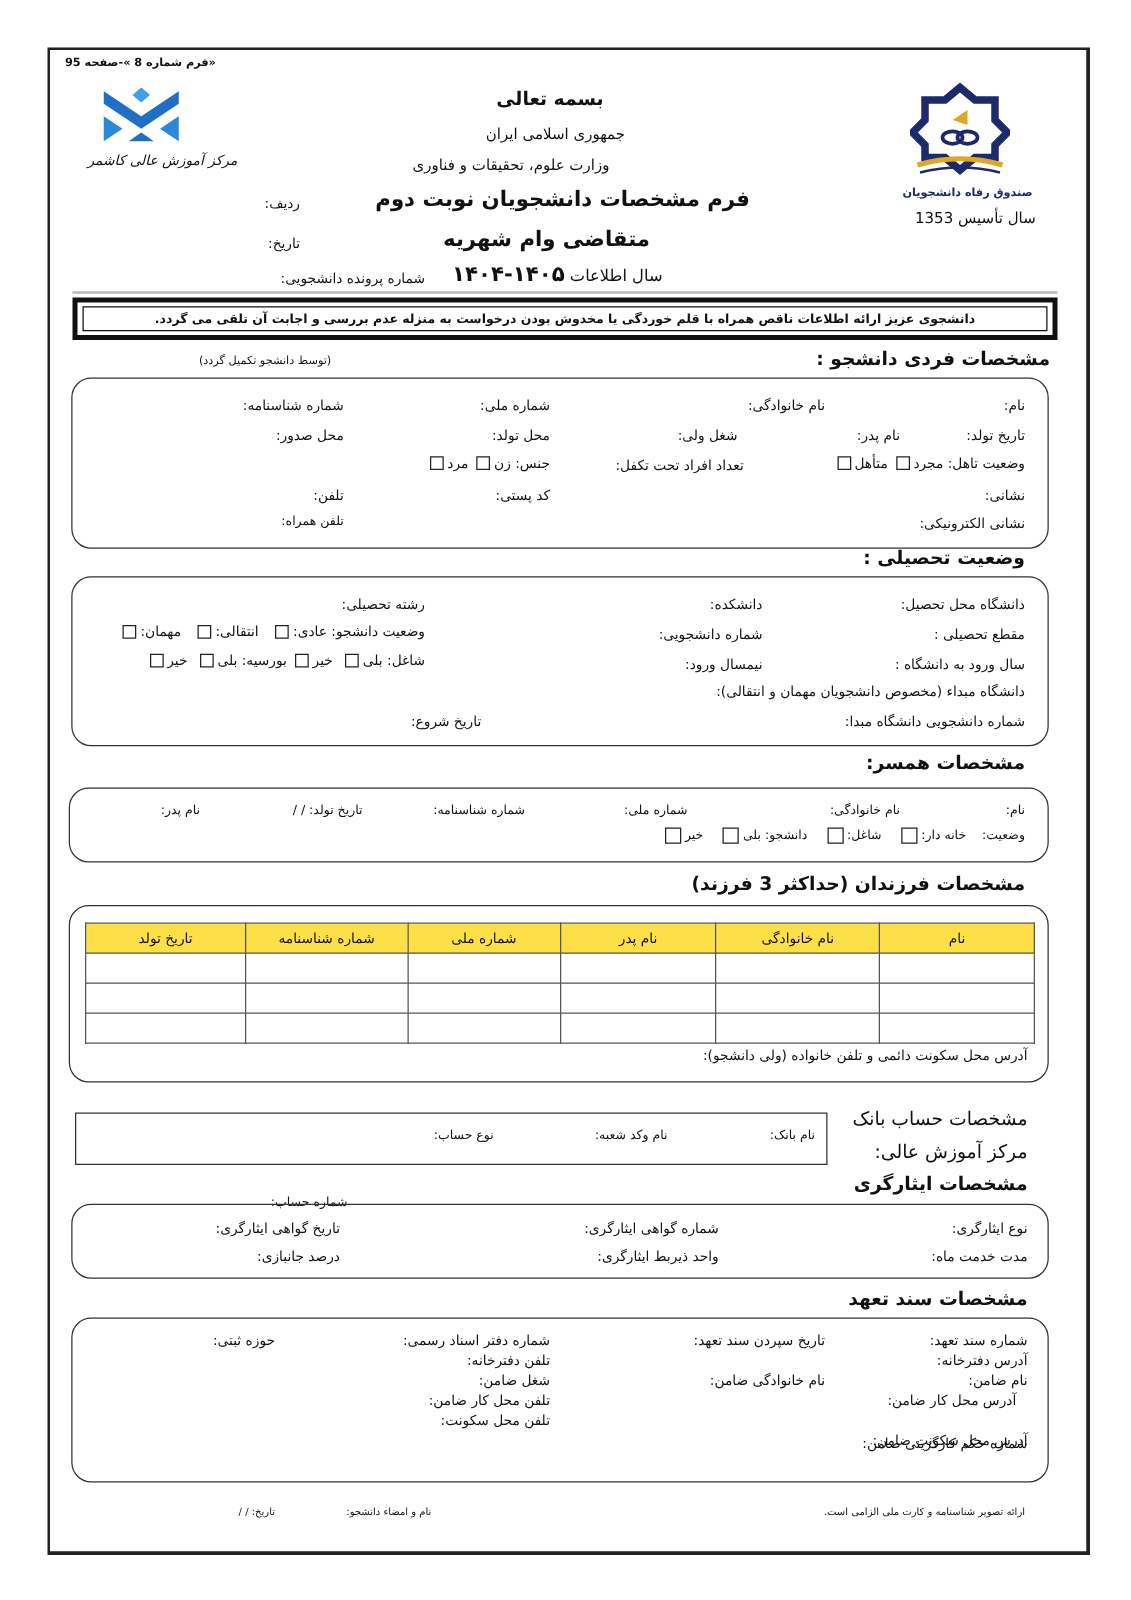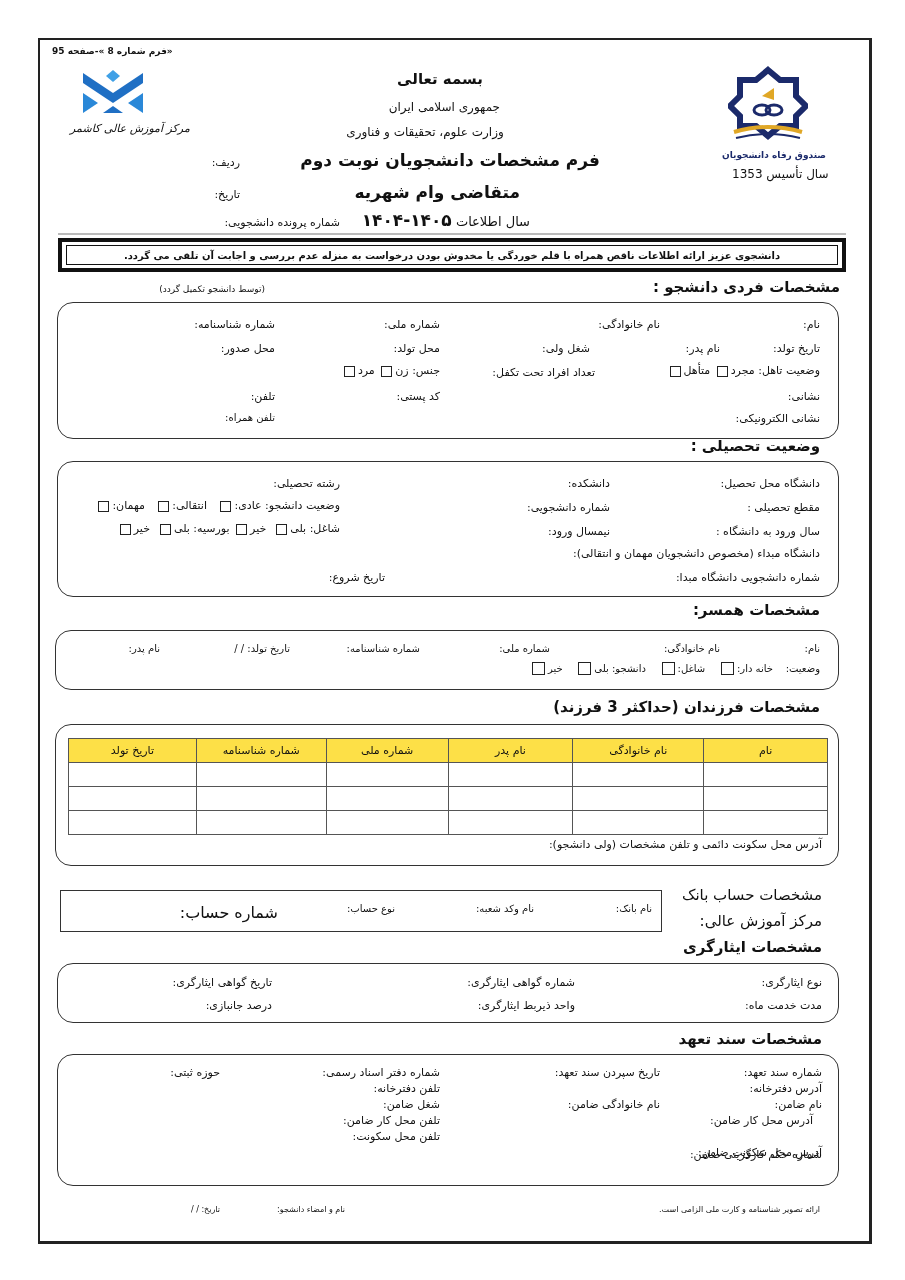--- a/index.html
+++ b/index.html
@@ -46,21 +46,21 @@
   <ellipse cx="34" cy="44" rx="8" ry="5" fill="none" stroke="#1b2a6b" stroke-width="3"></ellipse>
   <ellipse cx="46" cy="44" rx="8" ry="5" fill="none" stroke="#1b2a6b" stroke-width="3"></ellipse>
   <path d="M6 66 Q40 56 74 66" fill="none" stroke="#e0a726" stroke-width="4"></path>
   <path d="M8 72 Q40 64 72 72" fill="none" stroke="#1b2a6b" stroke-width="2"></path>
 </svg>
 <div class="abs rtl" style="left:722px; top:150px; font-size:9px; font-weight:bold; color:#1b2a6b;">صندوق رفاه دانشجویان</div>
 <div class="abs rtl" style="left:732px; top:167px; font-size:12px;">سال تأسیس 1353</div>
 
 <div class="abs rtl hdr bold" style="left:390px; top:70px; width:100px; text-align:center; font-size:15px;">بسمه تعالی</div>
 <div class="abs rtl lbl" style="left:360px; top:100px; width:140px; text-align:right; font-size:12px;">جمهوری اسلامی ایران</div>
-<div class="abs rtl lbl" style="left:330px; top:125px; width:190px; text-align:center; font-size:12px;">وزارت علوم، تحقیقات و فناوری</div>
+<div class="abs rtl lbl" style="left:330px; top:125px; width:190px; text-align:left; font-size:12px;">وزارت علوم، تحقیقات و فناوری</div>
 <div class="abs rtl title-xl" style="left:320px; top:150px; width:280px; text-align:right;">فرم مشخصات دانشجویان نوبت دوم</div>
 <div class="abs rtl title-xl" style="left:360px; top:182px; width:160px; text-align:center;">متقاضی وام شهریه</div>
 <div class="abs rtl" style="left:350px; top:210px; width:180px; text-align:right; font-size:13px;">
   <span>سال اطلاعات</span>
   <span class="bold" style="font-size:17px;">۱۴۰۵-۱۴۰۴</span>
 </div>
 <div class="abs rtl lbl" style="left:180px; top:156px; width:60px;">ردیف:</div>
 <div class="abs rtl lbl" style="left:180px; top:188px; width:60px;">تاریخ:</div>
 <div class="abs rtl lbl" style="left:190px; top:216px; width:150px;">شماره پرونده دانشجویی:</div>
 
@@ -190,29 +190,29 @@
     <tr>
       <td></td>
       <td></td>
       <td></td>
       <td></td>
       <td></td>
       <td></td>
     </tr>
   </tbody>
 </table>
-<div class="abs rtl lbl" style="left:540px; top:838px; width:282px;">آدرس محل سکونت دائمی و تلفن مشخصات (ولی دانشجو):</div>
+<div class="abs rtl lbl" style="left:540px; top:838px; width:282px;">آدرس محل سکونت دائمی و تلفن خانواده (ولی دانشجو):</div>
 
 <div class="abs rtl" style="left:670px; top:886px; width:152px; font-size:15px;">مشخصات حساب بانک</div>
 <div class="abs rtl" style="left:680px; top:912px; width:142px; font-size:15px;">مرکز آموزش عالی:</div>
 <div class="box-plain" style="left:60px; top:890px; width:602px; height:42px;"></div>
 <div class="abs rtl" style="left:590px; top:903px; width:62px; font-size:10px;">نام بانک:</div>
 <div class="abs rtl" style="left:460px; top:903px; width:90px; font-size:10px;text-align:center;">نام وکد شعبه:</div>
 <div class="abs rtl" style="left:330px; top:903px; width:65px; font-size:10px;">نوع حساب:</div>
-<div class="abs rtl" style="left:200px; top:903px; width:78px; font-size:16px;">شماره حساب:</div>
+<div class="abs rtl" style="left:200px; top:957px; width:78px; font-size:10px;">شماره حساب:</div>
 
 <div class="abs rtl section-title" style="left:680px; top:938px; width:142px;">مشخصات ایثارگری</div>
 <div class="box-rounded" style="left:57px; top:963px; width:782px; height:60px;"></div>
 <div class="abs rtl lbl" style="left:740px; top:976px; width:82px;">نوع ایثارگری:</div>
 <div class="abs rtl lbl" style="left:460px; top:976px; width:115px;">شماره گواهی ایثارگری:</div>
 <div class="abs rtl lbl" style="left:160px; top:976px; width:112px;">تاریخ گواهی ایثارگری:</div>
 <div class="abs rtl lbl" style="left:740px; top:999px; width:82px;">مدت خدمت ماه:</div>
 <div class="abs rtl lbl" style="left:460px; top:999px; width:115px;">واحد ذیربط ایثارگری:</div>
 <div class="abs rtl lbl" style="left:190px; top:999px; width:82px;">درصد جانبازی:</div>
 

